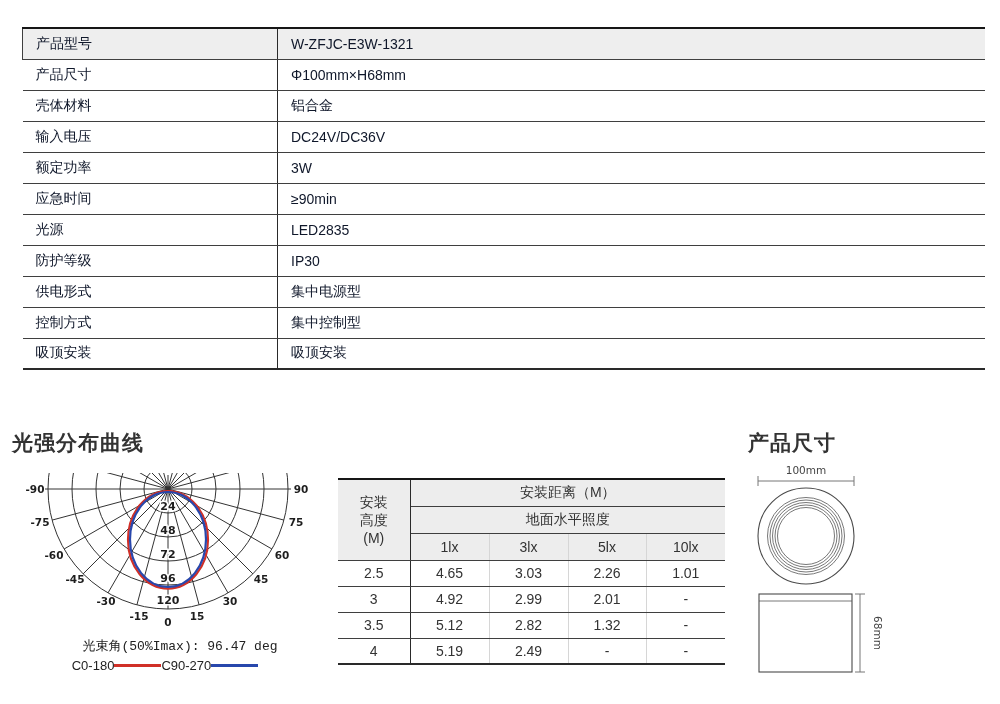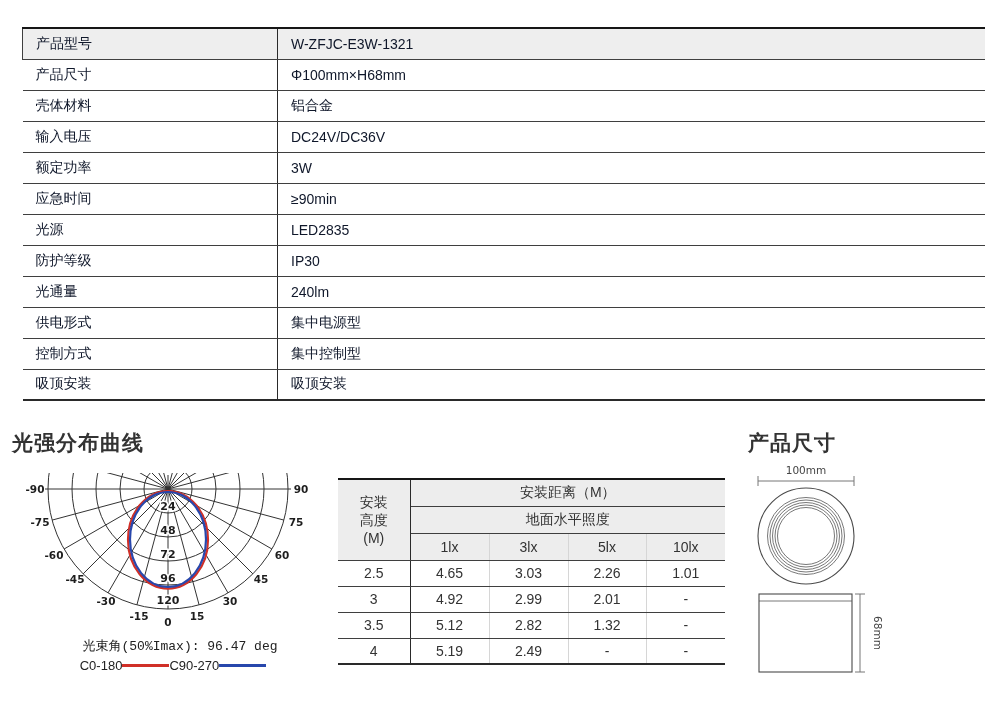--- a/index.html
+++ b/index.html
@@ -19,21 +19,21 @@
   table.spec tr.hdr { background:#eeeeee; }
   table.spec tr.hdr td.lbl { border-left:1px solid #3f3f3f; }
 
   
   .sec-title { position:absolute; font-size:21px; font-weight:600; letter-spacing:1px; color:#333; }
 
   
   .polar-wrap { position:absolute; left:15px; top:473px; width:300px; height:160px; }
   .beam-text { position:absolute; left:30px; top:637px; width:300px; text-align:center;
                font-size:13px; color:#222;font-family:Liberation Mono, monospace; }
-  .legend { position:absolute; left:23px; top:658px; width:300px; display:flex;
+  .legend { position:absolute; left:15px; top:658px; width:300px; display:flex;
             justify-content:center; align-items:center; font-size:13px; color:#222; }
   .legend .swatch { width:47px; height:3.5px; display:inline-block; }
 
   
   table.install {
     position:absolute; left:338px; top:478px; width:387px;
     border-collapse:collapse; table-layout:fixed; text-align:center;
     font-size:14px; color:#333;
     border-top:2px solid #161616; border-bottom:2px solid #2a2a2a;
   }
@@ -87,24 +87,20 @@
       <td class="lbl">应急时间</td>
       <td>≥90min</td>
     </tr>
     <tr>
       <td class="lbl">光源</td>
       <td>LED2835</td>
     </tr>
     <tr>
       <td class="lbl">防护等级</td>
       <td>IP30</td>
-    </tr>
-    <tr>
-      <td class="lbl">光通量</td>
-      <td>240lm</td>
     </tr>
     <tr>
       <td class="lbl">供电形式</td>
       <td>集中电源型</td>
     </tr>
     <tr>
       <td class="lbl">控制方式</td>
       <td>集中控制型</td>
     </tr>
     <tr>

